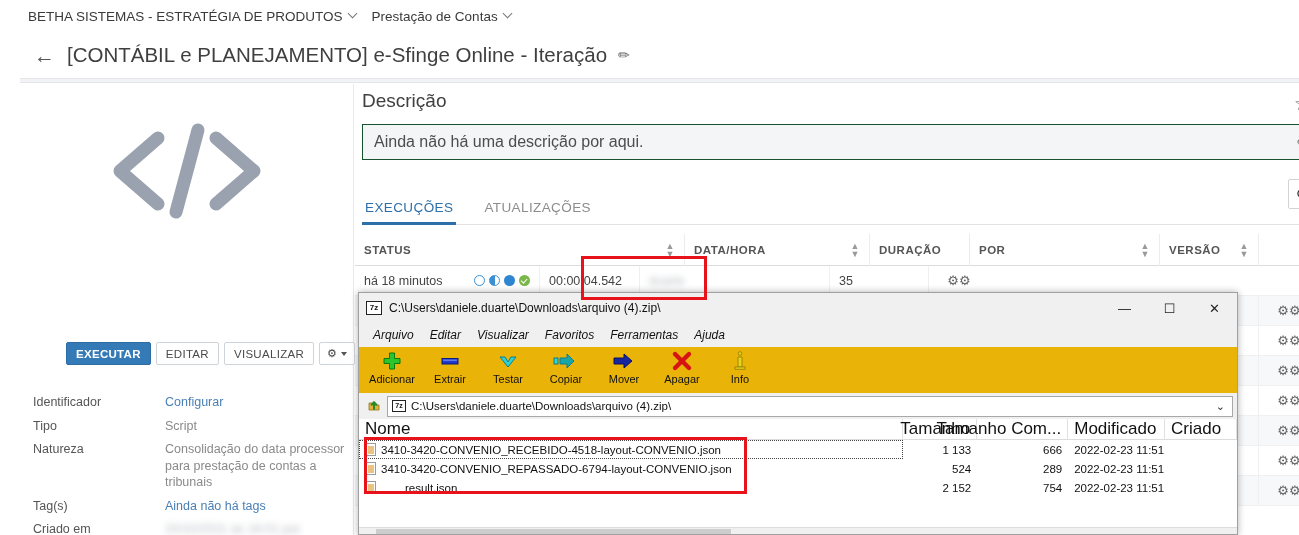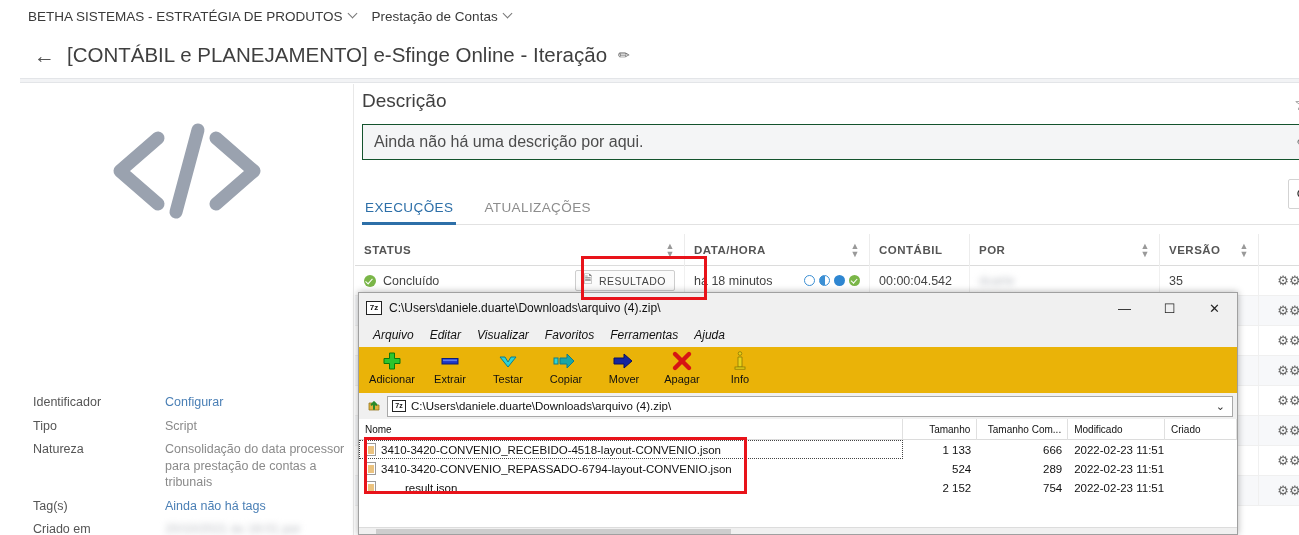--- a/index.html
+++ b/index.html
@@ -283,21 +283,21 @@
   }
   .addr-text { font-size: 11.5px; color: #111; white-space: nowrap; }
   .addr-caret { margin-left: auto; font-size: 11px; color: #333; padding-right: 3px; }
 
   .zip-list { background: #fff; height: 125px; position: relative; }
   .zl-head {
     display: flex; height: 21px; align-items: center;
     background: #fff; border-bottom: 1px solid #dcdcdc;
   }
   .zlh {
-    font-size: 10px; color: #111; padding: 0 6px;
+    font-size: 17px; color: #111; padding: 0 6px;
     height: 21px; display: flex; align-items: center;
     border-right: 1px solid #e0e0e0; white-space: nowrap;
     cursor: pointer;
   }
   .zlh.num { justify-content: flex-end; }
   .zrow { display: flex; height: 19px; align-items: center; }
   .zc {
     font-size: 11.5px; color: #111; padding: 0 6px;
     height: 19px; display: flex; align-items: center;
     white-space: nowrap; overflow: hidden;
@@ -365,20 +365,29 @@
     <div class="code-logo">
       <svg width="170" height="110" viewBox="0 0 170 110">
         <g stroke="#9aa2af" stroke-width="13" stroke-linecap="round" stroke-linejoin="round" fill="none">
           <polyline points="56,22 18,55 56,88"></polyline>
           <polyline points="114,22 152,55 114,88"></polyline>
           <line x1="96" y1="14" x2="74" y2="96"></line>
         </g>
       </svg>
     </div>
 
+    <div class="action-row">
+      <div class="btn primary">EXECUTAR</div>
+      <div class="btn">EDITAR</div>
+      <div class="btn">VISUALIZAR</div>
+      <div class="btn gear-btn">
+        <span class="gear-glyph">⚙</span>
+        <span class="mini-caret"></span>
+      </div>
+    </div>
 
     <div class="info-list">
 
       <div class="info-row">
         <div class="info-key">Identificador</div>
         <div class="info-val link">Configurar</div>
       </div>
 
       <div class="info-row">
         <div class="info-key">Tipo</div>
@@ -428,52 +437,40 @@
             </span>
         </div>
         <div class="th" style="width:185px;">
           <span>DATA/HORA</span>
           <span class="sortglyph">
               <span>▲</span>
               <span>▼</span>
             </span>
         </div>
         <div class="th" style="width:100px;">
-          <span>CONTÁBIL</span>
+          <span>DURAÇÃO</span>
         </div>
         <div class="th" style="width:190px;">
           <span>POR</span>
           <span class="sortglyph">
               <span>▲</span>
               <span>▼</span>
             </span>
         </div>
         <div class="th" style="width:99px;">
           <span>VERSÃO</span>
           <span class="sortglyph">
               <span>▲</span>
               <span>▼</span>
             </span>
         </div>
         <div class="th nosep" style="width:60px;"></div>
       </div>
 
       <div class="tr">
-        <div class="td" style="width:330px;">
-          <div class="status-cell">
-            <span class="ok-circle"></span>
-            <span>Concluído</span>
-          </div>
-          <div style="margin-left:auto;">
-            <span class="resultado-btn">
-              <span class="doc-glyph">🗎</span>
-              <span>RESULTADO</span>
-            </span>
-          </div>
-        </div>
         <div class="td" style="width:185px;">
           <span>há 18 minutos</span>
           <span class="dots" style="margin-left:auto;">
             <span class="dot hollow"></span>
             <span class="dot half"></span>
             <span class="dot full"></span>
             <span class="dot check"></span>
           </span>
         </div>
         <div class="td" style="width:100px;">00:00:04.542</div>

